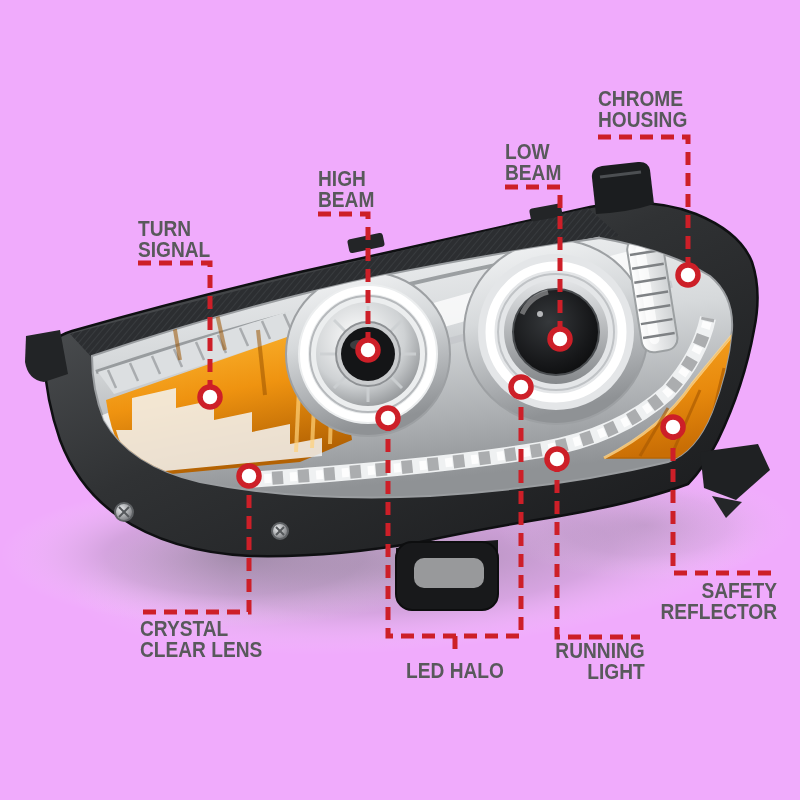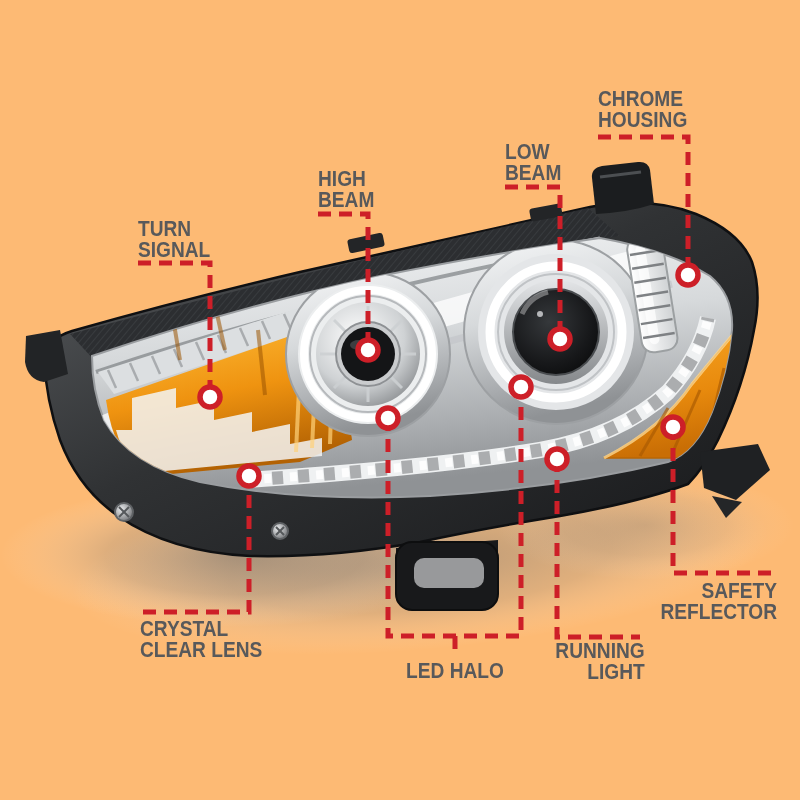--- a/index.html
+++ b/index.html
@@ -1,16 +1,16 @@
 <!DOCTYPE html>
 <html><head>
 <meta charset="utf-8">
 <style>
   html,body{margin:0;padding:0;background:#ffffff;}
-  #stage{position:relative;width:800px;height:800px;background:#fdba74;overflow:hidden;
+  #stage{position:relative;width:800px;height:800px;background:#f0abfc;overflow:hidden;
          font-family:"Liberation Sans",sans-serif;}
   #stage svg{position:absolute;left:0;top:0;}
   .label{position:absolute;font-weight:bold;font-size:22px;line-height:21px;
          color:#58595b;white-space:nowrap;z-index:3;}
   .label.l{transform:scaleX(.87);transform-origin:left top;text-align:left;}
   .label.r{transform:scaleX(.87);transform-origin:right top;text-align:right;}
   .label.c{transform:translateX(-50%) scaleX(.87);transform-origin:center top;text-align:center;}
   .label span{display:block;}
 </style>
 </head>

